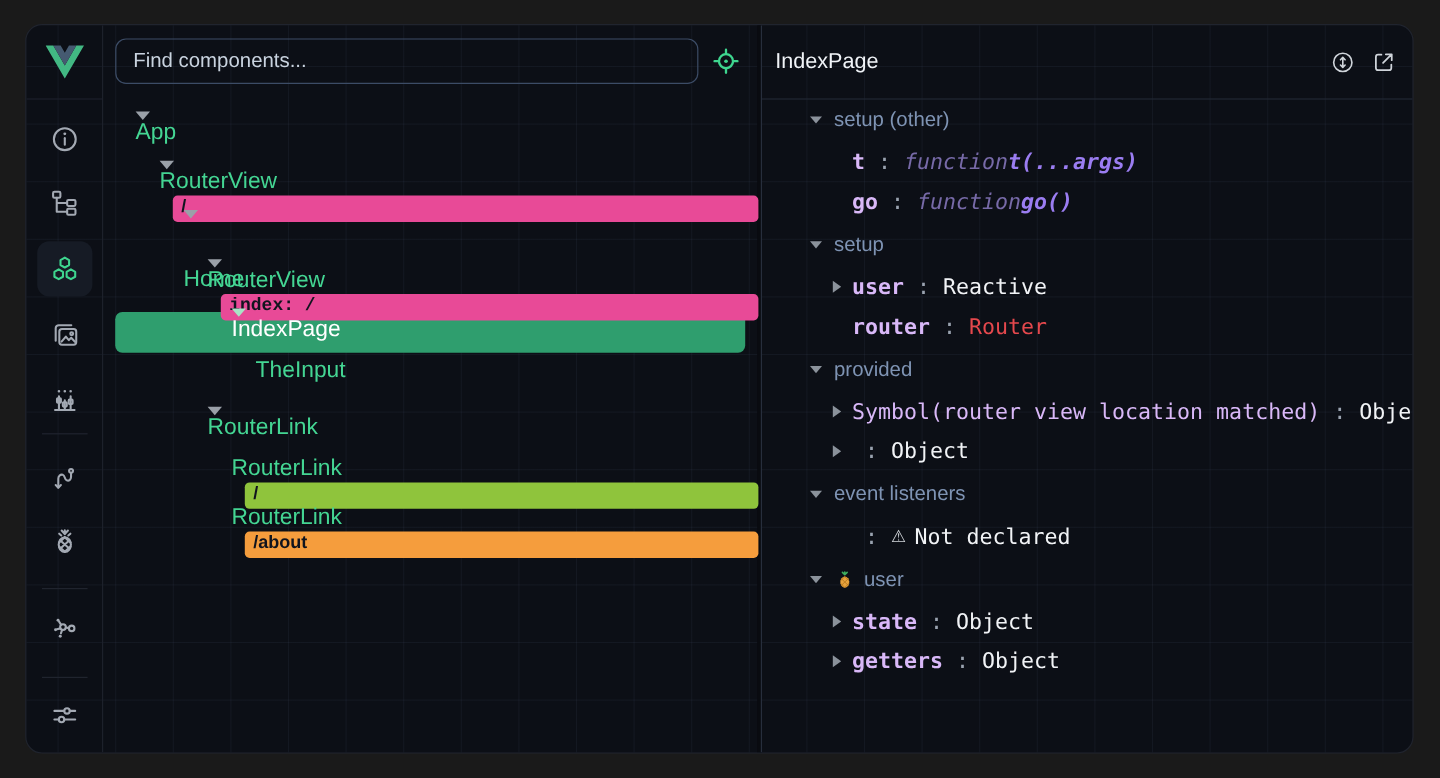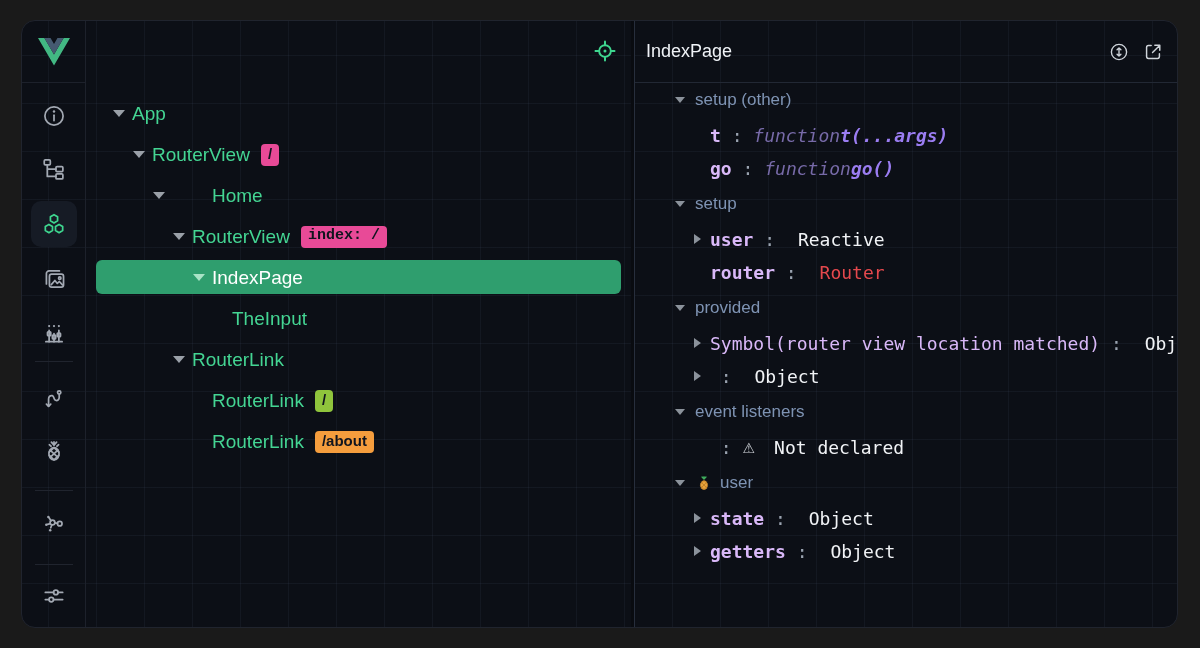--- a/index.html
+++ b/index.html
@@ -34,22 +34,22 @@
     background:transparent; border:1px solid #3c4c66; border-radius:9px;
     color:#e6ebf1; font-size:17px; padding:0 14px; outline:none;
     font-family:"Liberation Sans", sans-serif;
   }
   .search-input::placeholder { color:#c9d3df; opacity:1; }
   .picker-btn { position:absolute; left:506px; top:17px; width:26px; height:26px;
                 color:#3ed68f; cursor:pointer; }
   .picker-btn svg { width:26px; height:26px; }
 
   .tree-rows { position:absolute; left:0; top:72px; width:100%; }
-  .tree-row { position:relative; height:41px; display:flex; align-items:center;
-              font-size:19px; color:#44d593; cursor:pointer; white-space:nowrap; }
+  .tree-row { position:relative; height:41px; display:flex; 
+              font-size:19px; color:#44d593; cursor:pointer; white-space:nowrap;flex-direction:column; }
   .tree-row .rowbg { position:absolute; left:10px; right:11px; top:3px; bottom:4px;
                      background:#2f9e6e; border-radius:6px; z-index:0; }
   .tree-row > span { position:relative; z-index:1; }
   .tree-row.selected { color:#ffffff; }
   .tri-down { width:0; height:0; border-left:6px solid transparent; border-right:6px solid transparent;
               border-top:7.5px solid #9aa0a8; display:inline-block; margin-right:7px; flex:0 0 auto; }
   .tree-row.selected .tri-down { border-top-color:#a9e3c6; }
   .tri-spacer { display:inline-block; width:19px; flex:0 0 auto; }
   .badge { display:inline-block; margin-left:11px; padding:1px 7px 3px; border-radius:4px;
            font-size:15px; font-weight:600; color:#10141e; line-height:1.2; }
@@ -79,21 +79,21 @@
   .insp-prop { position:relative; height:33px; display:flex; align-items:center;
                padding-left:75px; font-family:"DejaVu Sans Mono", monospace; font-size:18px;
                white-space:nowrap; overflow:hidden; }
   .tri-right { position:absolute; left:59px; top:11px; width:0; height:0;
                border-top:5.5px solid transparent; border-bottom:5.5px solid transparent;
                border-left:7px solid #8b929b; cursor:pointer; }
   .key { color:#d9b8f8; font-weight:700; }
   .key.symbol-key { font-weight:400; }
   .colon { color:#9aa3b0; }
   .colon::before { content:" : "; white-space:pre; }
-  .val { color:#f1f3f6;margin-left:12px; }
+  .val { color:#f1f3f6; }
   .val.muted { color:#7fa3ac; }
   .val.danger { color:#e5484d; }
   .kw { color:#776aa8; font-style:italic; }
   .fnsig { color:#9b7df2; font-style:italic; font-weight:700; }
   .warn-icon { color:#d3d7dc; font-size:14px; margin-right:7px;
                font-family:"DejaVu Sans", sans-serif; }
 </style>
 </head>
 <body>
 
@@ -179,20 +179,21 @@
             <circle cx="9.5" cy="15.3" r="2.1"></circle>
           </svg>
         </div>
         <div class="nav-divider" style="top: 340px;"></div>
         <div class="nav-divider" style="top: 469px;"></div>
         <div class="nav-divider" style="top: 543px;"></div>
       </div>
   </div>
 
   <div class="tree-panel">
+    <input class="search-input" type="text" placeholder="Find components..." style="">
     <div class="picker-btn">
       <svg viewBox="0 0 24 24" fill="none" stroke="currentColor" stroke-width="1.8" stroke-linecap="round">
         <circle cx="12" cy="12" r="5.4"></circle>
         <circle cx="12" cy="12" r="1.4" fill="currentColor" stroke="none"></circle>
         <path d="M12 3.2v3 M12 17.8v3 M3.2 12h3 M17.8 12h3"></path>
       </svg>
     </div>
     <div class="tree-rows" id="tree-rows">
         <div class="tree-row" style="padding-left: 27px;">
           <span class="tri-down"></span>

